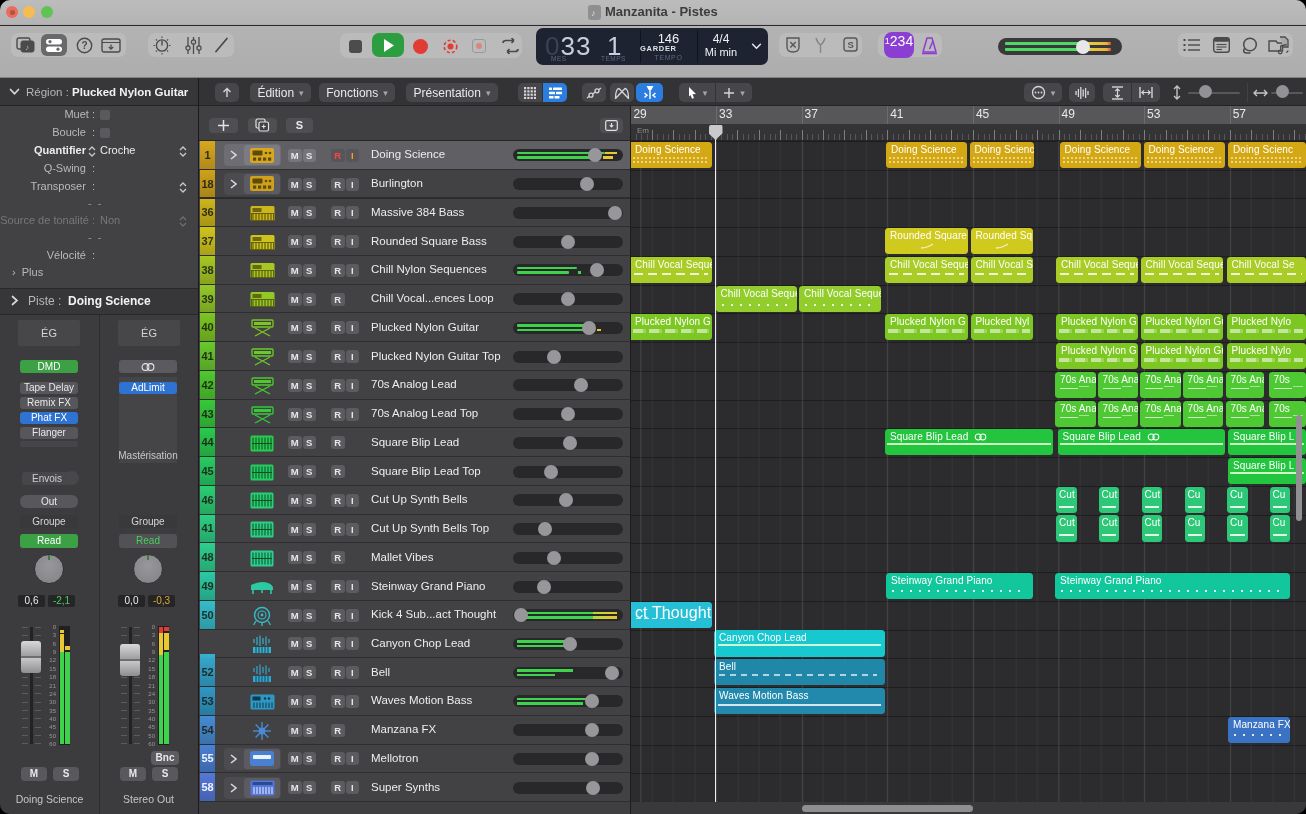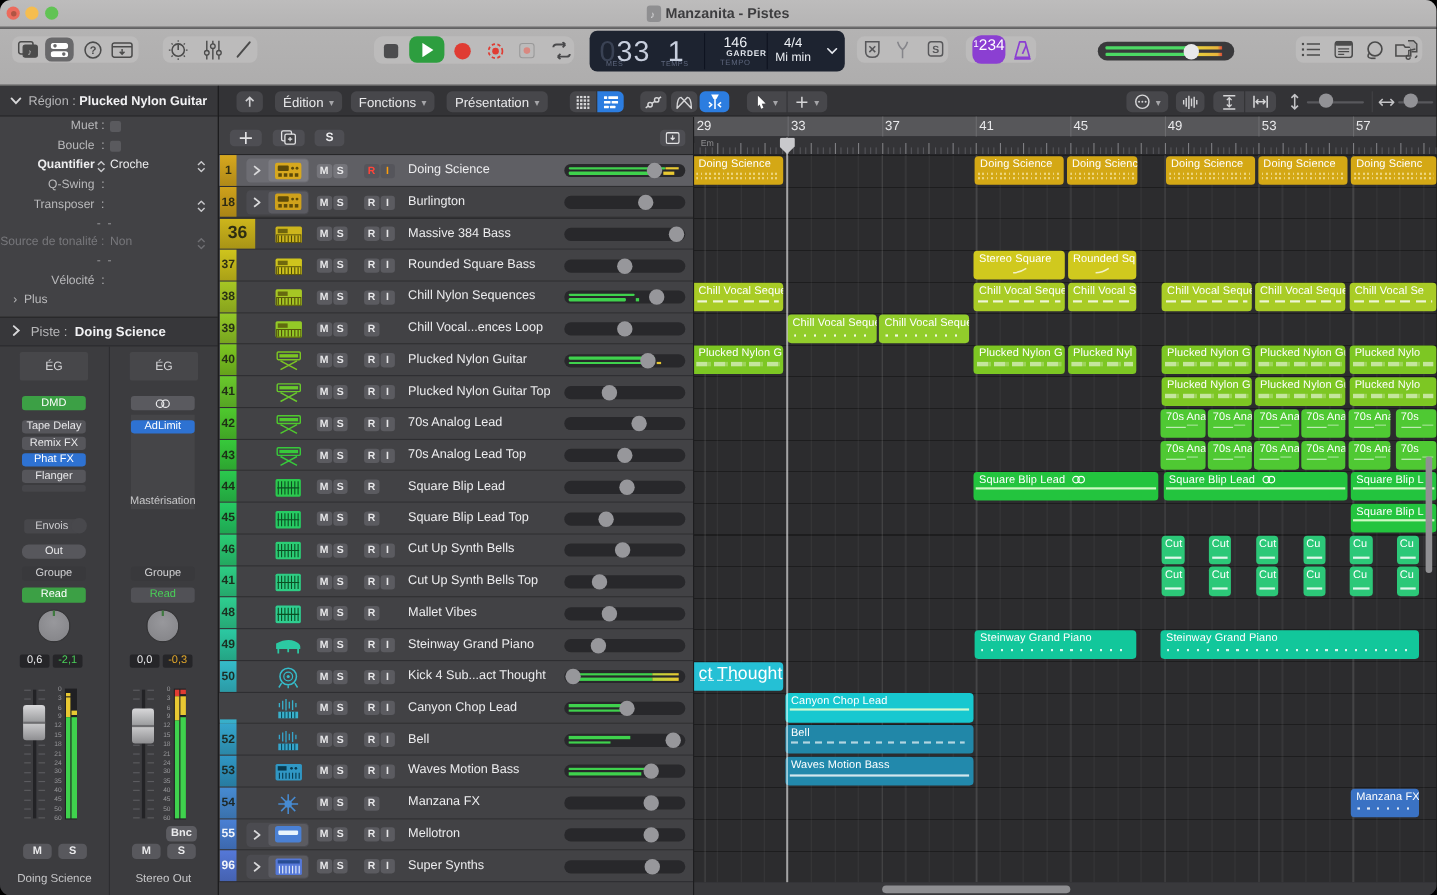--- a/index.html
+++ b/index.html
@@ -100,21 +100,21 @@
 <path d="M3 5 Q3 2.5 6 2.5 L14 2.5 M14 2.5 L11.5 0 M14 2.5 L11.5 5" stroke="#49494b" stroke-width="1.7" fill="none"></path>
 <path d="M18 11 Q18 13.5 15 13.5 L7 13.5 M7 13.5 L9.5 11 M7 13.5 L9.5 16" stroke="#49494b" stroke-width="1.7" fill="none"></path>
     </svg>
     <div class="a" style="left:536px;top:28px;width:232px;height:37px;border-radius:7px;background:#1d2330;"></div>
     <div class="a" style="left:545px;top:31px;font-size:26px;font-weight:300;color:#3a4254;letter-spacing:1px;">0<span style="color:#c7cedd;">33</span></div>
     <div class="a" style="left:607px;top:31px;font-size:26px;font-weight:300;color:#c7cedd;">1</div>
     <div class="a" style="left:551px;top:55px;font-size:6.5px;color:#5d667c;letter-spacing:0.5px;">MES</div>
     <div class="a" style="left:601px;top:55px;font-size:6.5px;color:#5d667c;letter-spacing:0.5px;">TEMPS</div>
     <div class="a" style="left:640px;top:30px;width:1px;height:33px;background:#0e1320;"></div>
     <div class="a" style="left:640px;top:31px;width:57px;text-align:center;font-size:13px;color:#eef1f6;">146</div>
-    <div class="a" style="left:640px;top:44px;width:57px;text-align:right;font-size:7.5px;font-weight:bold;color:#dfe3ea;letter-spacing:0.7px;">GARDER</div>
+    <div class="a" style="left:640px;top:44px;width:57px;text-align:left;font-size:7.5px;font-weight:bold;color:#dfe3ea;letter-spacing:0.7px;">GARDER</div>
     <div class="a" style="left:640px;top:54px;width:57px;text-align:center;font-size:7px;color:#5d667c;letter-spacing:0.6px;">TEMPO</div>
     <div class="a" style="left:697px;top:30px;width:1px;height:33px;background:#0e1320;"></div>
     <div class="a" style="left:697px;top:32px;width:48px;text-align:center;font-size:12px;color:#eef1f6;">4/4</div>
     <div class="a" style="left:697px;top:46px;width:48px;text-align:center;font-size:11px;color:#eef1f6;">Mi min</div>
     <svg class="ic" style="left:751px;top:43px;" width="11" height="7" viewBox="0 0 12 8">
       <path d="M1.5 1.5 L6 6 L10.5 1.5" stroke="#e8ebf1" stroke-width="1.7" fill="none" stroke-linecap="round"></path>
     </svg>
     <div class="well" style="left:779px;top:33px;width:83px;height:24px;"></div>
     <svg class="ic" style="left:785px;top:37px;" width="16" height="16" viewBox="0 0 16 16">
 <path d="M2 1 h12 v9 q0 5 -6 5 q-6 0 -6 -5 Z" fill="none" stroke="#57575a" stroke-width="1.4"></path>
@@ -561,21 +561,21 @@
       </svg>
     </div>
     <div class="msb" style="left:288px;top:177.6px;background:#5b5b60;">M</div>
     <div class="msb" style="left:302.5px;top:177.6px;background:#5b5b60;">S</div>
     <div class="msb" style="left:331px;top:177.6px;background:#5b5b60;color:#e6e6e8;">R</div>
     <div class="msb" style="left:345.5px;top:177.6px;background:#5b5b60;color:#e6e6e8;">I</div>
     <div class="tname" style="left:371px;top:177.1px;">Burlington</div>
     <div class="pill" style="left:513px;top:178.1px;width:110px;"></div>
     <div class="knob" style="left:580px;top:177.1px;"></div>
     <div class="a" style="left:199px;top:198.5px;width:431px;height:28.74px;background:#424245;border-bottom:1px solid #2e2e31;"></div>
-    <div class="a" style="left:200px;top:198.5px;width:32px;height:27.74px;background:linear-gradient(#cdb51c,#a89416);font-size:16px;font-weight:bold;display:flex;align-items:center;justify-content:center;color:rgba(25,28,18,0.88);">36</div>
+    <div class="a" style="left:200px;top:198.5px;width:15px;height:27.74px;background:linear-gradient(#cdb51c,#a89416);font-size:11px;font-weight:bold;display:flex;align-items:center;justify-content:center;color:rgba(25,28,18,0.88);">36</div>
     <div class="a" style="left:249px;top:203.3px;width:26px;height:20px;display:flex;align-items:center;justify-content:center;">
       <svg width="25" height="17" viewBox="0 0 25 17">
         <rect x="0.5" y="1" width="24" height="15" rx="1.5" fill="#cdb51c"></rect>
         <rect x="2.5" y="3" width="9" height="4" fill="#4f4a08" opacity="0.75"></rect>
         <g stroke="#4f4a08" stroke-width="1">
           <line x1="3" y1="9" x2="3" y2="15"></line>
           <line x1="6" y1="9" x2="6" y2="15"></line>
           <line x1="9" y1="9" x2="9" y2="15"></line>
           <line x1="12" y1="9" x2="12" y2="15"></line>
           <line x1="15" y1="9" x2="15" y2="15"></line>
@@ -1011,21 +1011,21 @@
       </svg>
     </div>
     <div class="msb" style="left:288px;top:752.4px;background:#5b5b60;">M</div>
     <div class="msb" style="left:302.5px;top:752.4px;background:#5b5b60;">S</div>
     <div class="msb" style="left:331px;top:752.4px;background:#5b5b60;color:#e6e6e8;">R</div>
     <div class="msb" style="left:345.5px;top:752.4px;background:#5b5b60;color:#e6e6e8;">I</div>
     <div class="tname" style="left:371px;top:751.9px;">Mellotron</div>
     <div class="pill" style="left:513px;top:752.9px;width:110px;"></div>
     <div class="knob" style="left:585px;top:751.9px;"></div>
     <div class="a" style="left:199px;top:773.3px;width:431px;height:28.74px;background:#424245;border-bottom:1px solid #2e2e31;"></div>
-    <div class="a" style="left:200px;top:773.3px;width:15px;height:27.74px;background:linear-gradient(#5578d8,#4562b1);font-size:11px;font-weight:bold;display:flex;align-items:center;justify-content:center;color:#f0f4fa;">96</div>
+    <div class="a" style="left:200px;top:773.3px;width:15px;height:27.74px;background:linear-gradient(#5578d8,#4562b1);font-size:11px;font-weight:bold;display:flex;align-items:center;justify-content:center;color:#f0f4fa;">58</div>
     <div class="a" style="left:224px;top:776.5px;width:57px;height:22px;border-radius:4px;background:#4b4b50;"></div>
     <svg class="ic" style="left:230px;top:782.6px;" width="7" height="10" viewBox="0 0 7 10">
       <path d="M1 1 L6 5 L1 9" stroke="#d8d8da" stroke-width="1.6" fill="none"></path>
     </svg>
     <div class="a" style="left:244px;top:777.5px;width:36px;height:20px;border-radius:3px;background:#5b5b61;display:flex;align-items:center;justify-content:center;">
       <svg width="25" height="16" viewBox="0 0 25 16">
         <rect x="0.5" y="0.5" width="24" height="15" rx="1.5" fill="#5578d8"></rect>
         <rect x="2.5" y="2" width="20" height="3" fill="#0a2f66" opacity="0.6"></rect>
         <g stroke="#e8f0fc" stroke-width="1">
           <line x1="4" y1="7" x2="4" y2="14"></line>
@@ -1221,21 +1221,21 @@
       <div class="t" style="font-size:10px;left:5px;">Doing Science</div>
       <div class="a" style="left:3px;right:3px;top:15.5px;height:2px;background:repeating-linear-gradient(90deg,rgba(255,244,200,0.6) 0 1.6px,transparent 1.6px 4px);"></div>
       <div class="a" style="left:3px;right:3px;top:19.5px;height:2px;background:repeating-linear-gradient(90deg,rgba(255,244,200,0.6) 0 1.6px,transparent 1.6px 4px);"></div>
     </div>
     <div class="reg" style="left:1228.0px;top:141.8px;width:78.0px;height:26.2px;background:#d4a815;">
       <div class="t" style="font-size:10px;left:5px;">Doing Scienc</div>
       <div class="a" style="left:3px;right:3px;top:15.5px;height:2px;background:repeating-linear-gradient(90deg,rgba(255,244,200,0.6) 0 1.6px,transparent 1.6px 4px);"></div>
       <div class="a" style="left:3px;right:3px;top:19.5px;height:2px;background:repeating-linear-gradient(90deg,rgba(255,244,200,0.6) 0 1.6px,transparent 1.6px 4px);"></div>
     </div>
     <div class="reg" style="left:885.0px;top:228.0px;width:83.0px;height:26.2px;background:#d0c91e;">
-      <div class="t" style="font-size:10px;left:5px;">Stereo Square</div>
+      <div class="t" style="font-size:10px;left:5px;">Rounded Square</div>
       <svg class="a" style="left:50%;margin-left:-7px;top:15px;" width="14" height="6" viewBox="0 0 14 6">
         <path d="M1 5 Q7 5 13 1" stroke="rgba(255,255,255,0.75)" stroke-width="1.3" fill="none"></path>
       </svg>
     </div>
     <div class="reg" style="left:970.5px;top:228.0px;width:62.5px;height:26.2px;background:#d0c91e;">
       <div class="t" style="font-size:10px;left:5px;">Rounded Sq</div>
       <svg class="a" style="left:50%;margin-left:-7px;top:15px;" width="14" height="6" viewBox="0 0 14 6">
         <path d="M1 5 Q7 5 13 1" stroke="rgba(255,255,255,0.75)" stroke-width="1.3" fill="none"></path>
       </svg>
     </div>

